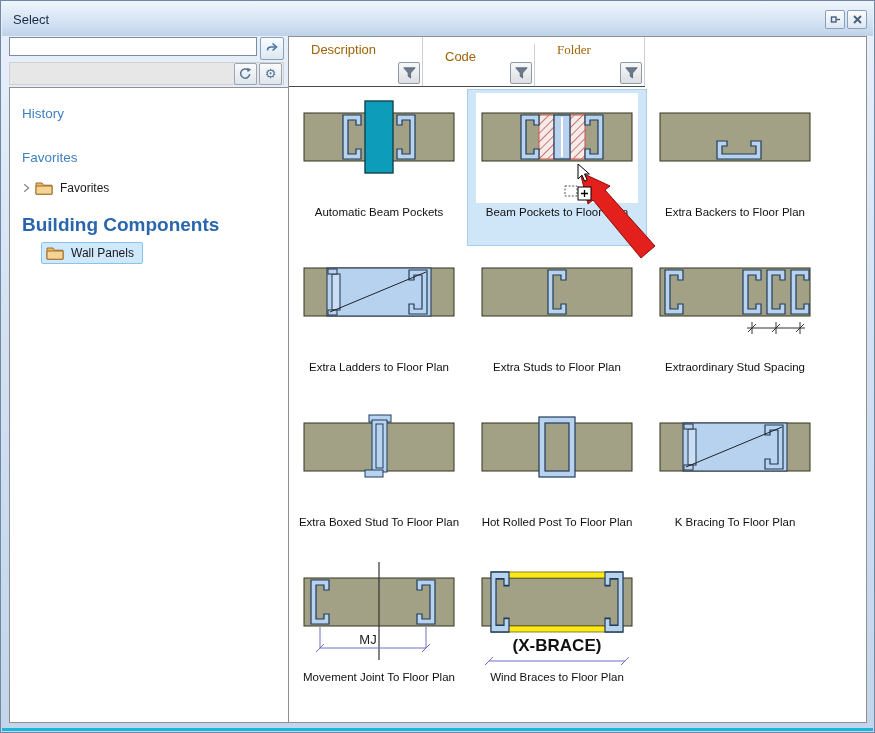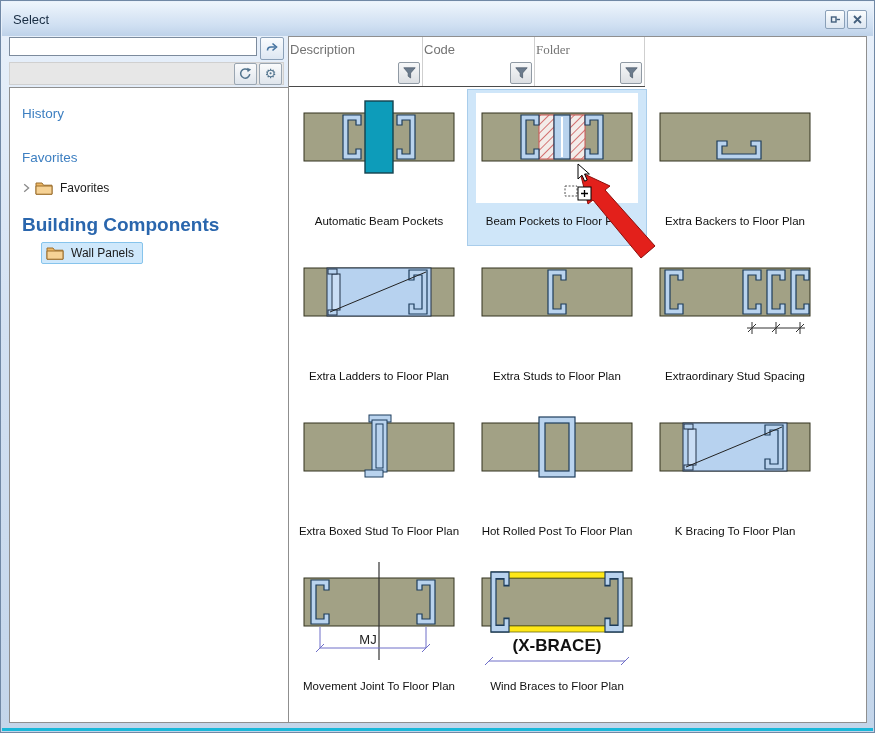--- a/index.html
+++ b/index.html
@@ -38,30 +38,30 @@
   .tree-section.bold{font-weight:bold;color:#2a66ad;font-size:19px;}
   .tree-row{position:absolute;display:flex;align-items:center;gap:5px;font-size:12px;color:#1a1a1a;}
   .tree-row .lbl{padding:1px 2px;}
   .tree-row.selected .sel-wrap{display:flex;align-items:center;gap:5px;background:#cfe8fb;
     border:1px solid #86c4ec;border-radius:2px;padding:2px 6px 2px 4px;}
   
   .items-panel{position:absolute;left:287px;top:35px;width:579px;height:687px;background:#fff;
     border:1px solid #8f8f8f;box-sizing:border-box;}
   .hdr{position:absolute;left:0;top:0;height:49px;display:flex;border-bottom:1px solid #4a4a4a;}
   .hdr-col{box-sizing:border-box;border-right:1px solid #cfcfcf;position:relative;}
-  .hdr-col .hlabel{font-size:13px;color:#737373;padding:5px 0 0 1px;}
+  .hdr-col .hlabel{font-size:13px;color:#a16207;padding:5px 0 0 22px;}
   .funnel-btn{position:absolute;right:2px;bottom:2px;width:20px;height:20px;border:1px solid #909aa4;
     border-radius:2px;background:linear-gradient(180deg,#f7f8f9,#dcdfe3);display:flex;align-items:center;justify-content:center;}
   
   .grid{position:absolute;left:1px;top:53px;display:grid;grid-template-columns:repeat(3,178px);grid-auto-rows:155px;}
   .tile{position:relative;display:flex;flex-direction:column;align-items:center;padding-top:3px;box-sizing:border-box;}
   .tile.selected{background:#cfe6f9;outline:1px solid #a9cdeb;}
   .tile.selected .thumb-box{background:#fff;}
   .thumb-box{width:162px;height:110px;display:flex;align-items:center;justify-content:center;text-align:center;}
-  .tile-label{font-size:11.5px;color:#101010;text-align:center;line-height:1.2;margin-top:12px;max-width:172px;}
+  .tile-label{font-size:11.5px;color:#101010;text-align:center;line-height:1.2;margin-top:3px;max-width:172px;}
   .overlay{position:absolute;inset:0;overflow:visible;pointer-events:none;z-index:3;}
   svg{display:block;}
   .defs-holder{position:absolute;width:0;height:0;}
 </style>
 </head>
 <body>
 
 <svg class="defs-holder" aria-hidden="true">
   <defs>
     <path id="cstud" d="M0,0 H18 V10 H13 V5 H5 V39 H13 V34 H18 V44 H0 Z" fill="#b9d3ee" stroke="#1d3d5c" stroke-width="1.2"></path>
@@ -145,21 +145,21 @@
 
     <div class="hdr">
       <div class="hdr-col" style="width:134px;">
         <div class="hlabel">Description</div>
         <span class="funnel-btn">
           <svg width="13" height="12" viewBox="0 0 13 12">
             <polygon points="0.8,0.8 12.2,0.8 7.6,6 7.6,11 5.2,9.2 5.2,6" fill="#6b7b8d" stroke="#50606f" stroke-width="0.8"></polygon>
           </svg>
         </span>
       </div>
-      <div class="hdr-col" style="width:112px;">
+      <div class="hdr-col" style="width:112px;margin-top:7px;">
         <div class="hlabel">Code</div>
         <span class="funnel-btn">
           <svg width="13" height="12" viewBox="0 0 13 12">
             <polygon points="0.8,0.8 12.2,0.8 7.6,6 7.6,11 5.2,9.2 5.2,6" fill="#6b7b8d" stroke="#50606f" stroke-width="0.8"></polygon>
           </svg>
         </span>
       </div>
       <div class="hdr-col" style="width:110px;font-family:Liberation Serif, serif;">
         <div class="hlabel">Folder</div>
         <span class="funnel-btn">

